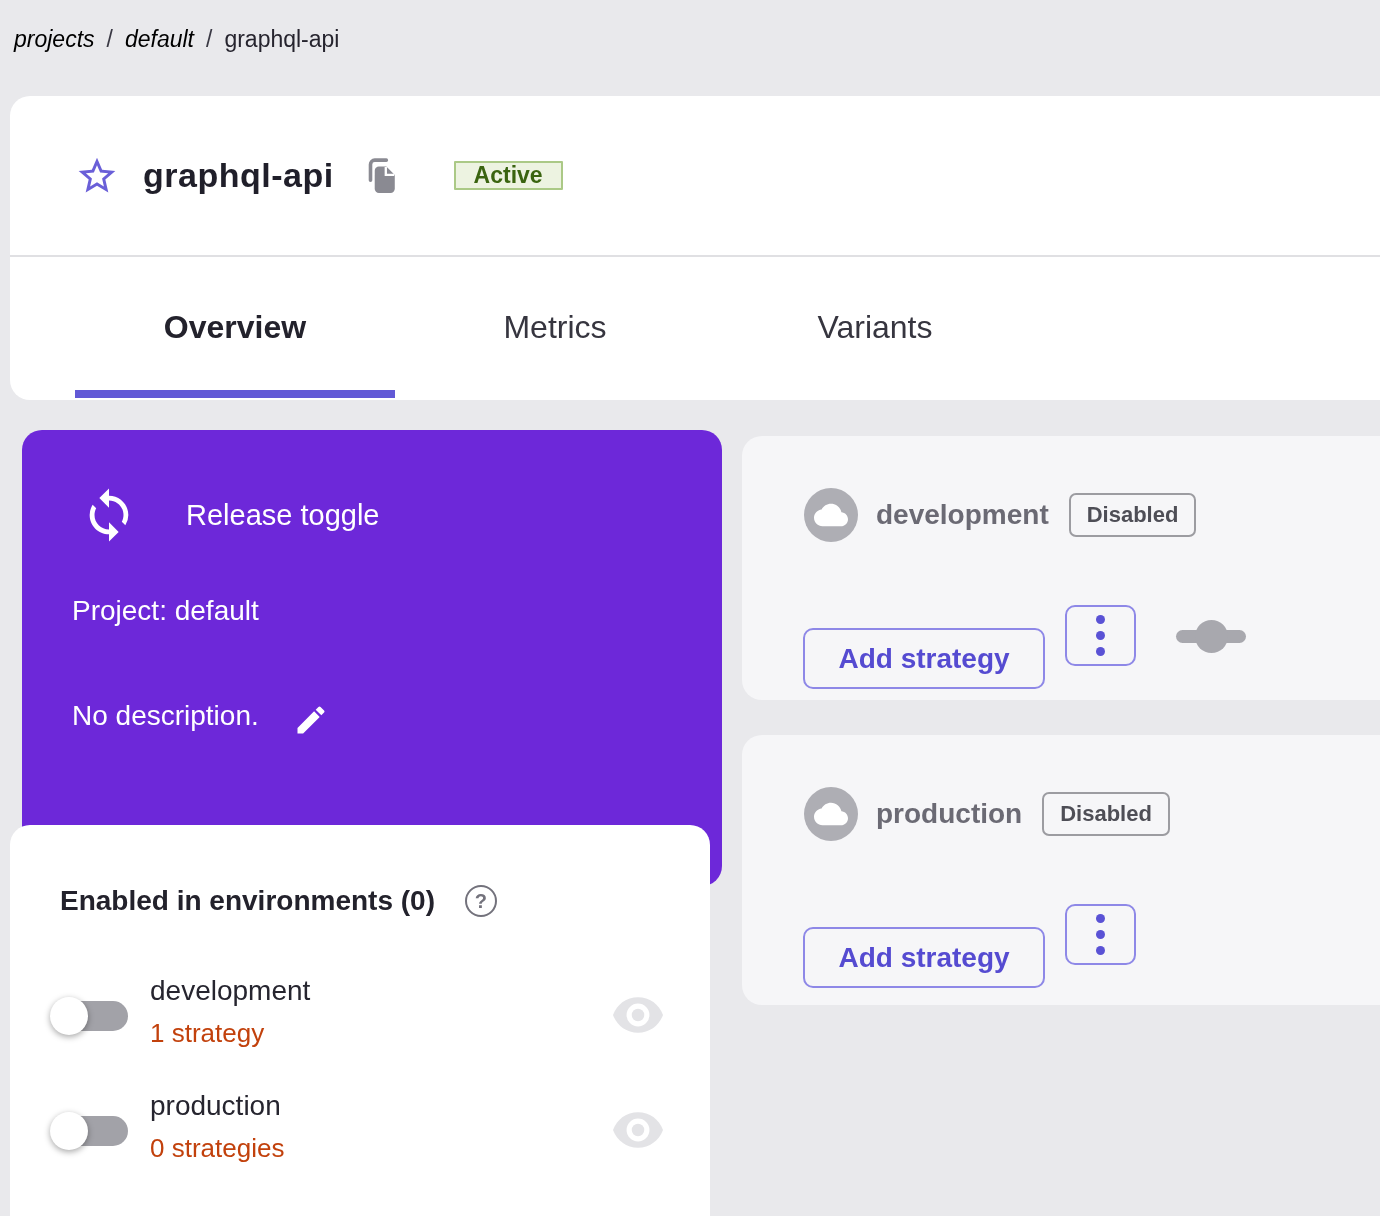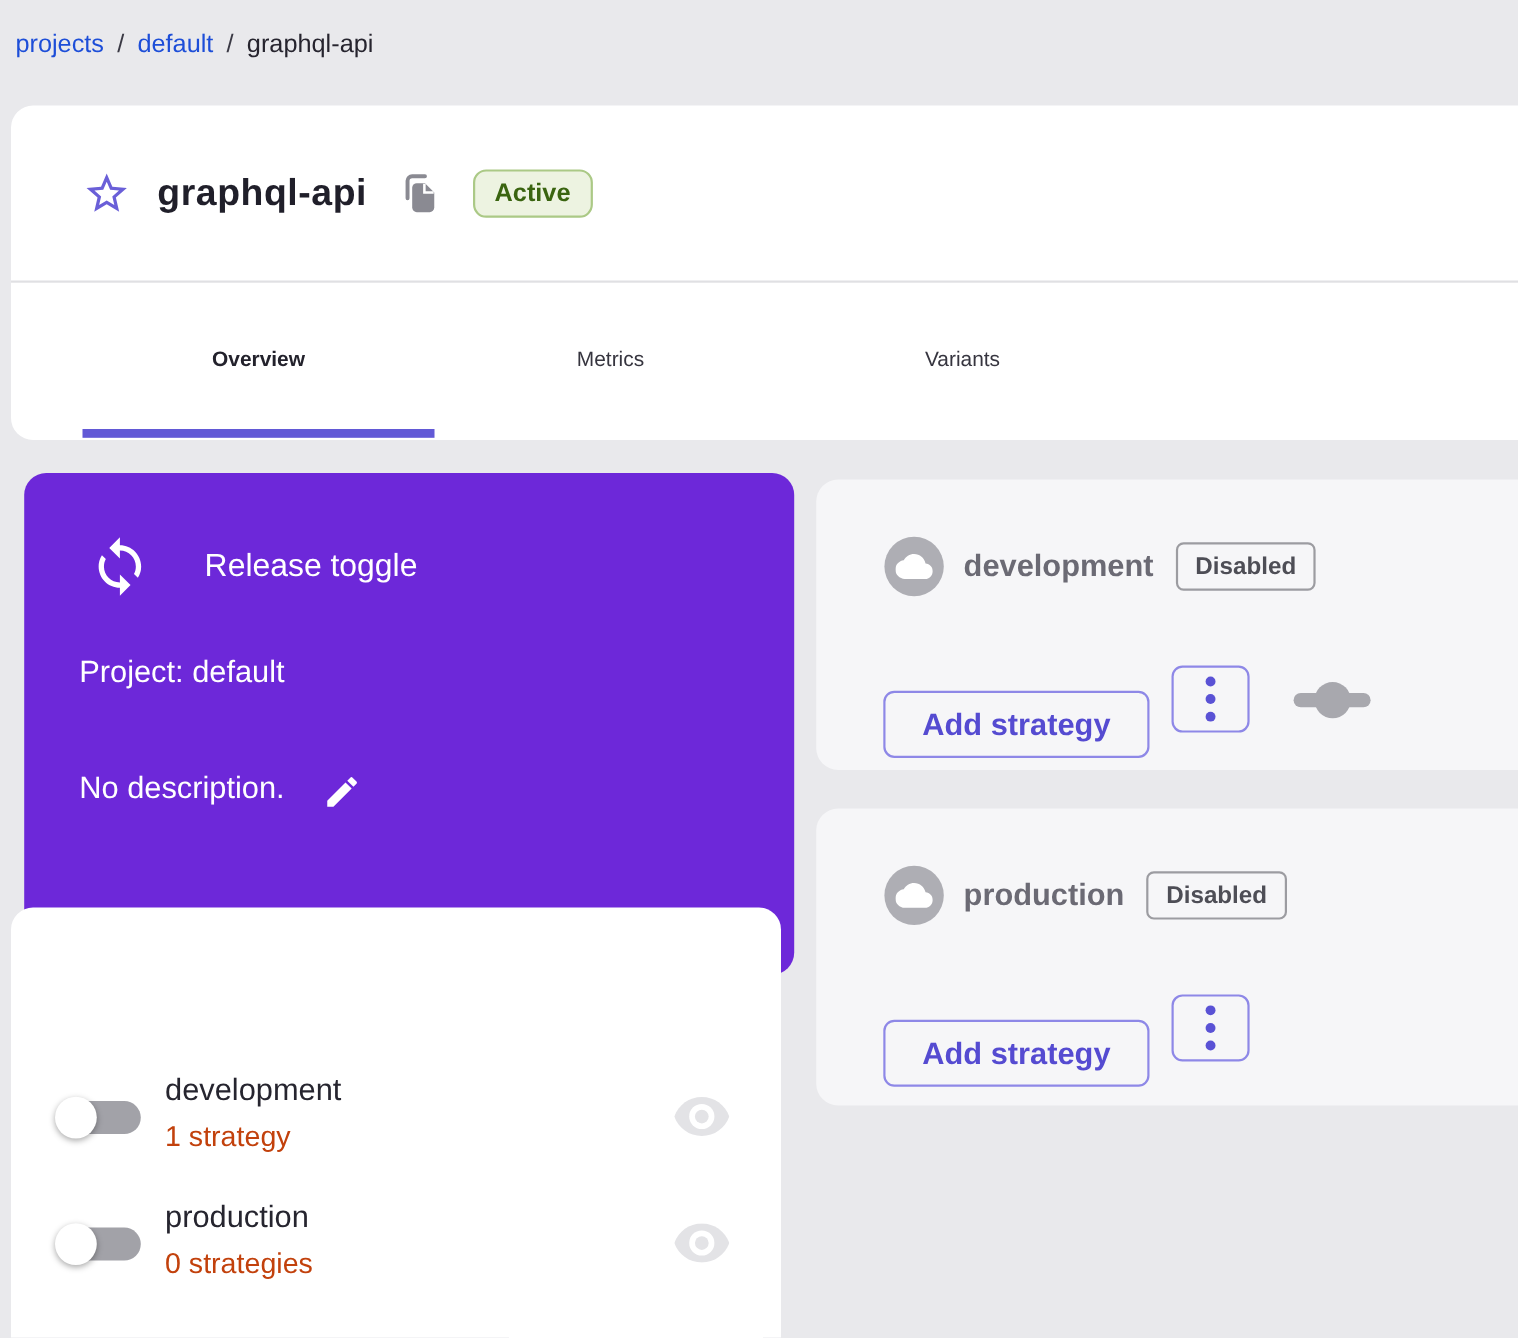--- a/index.html
+++ b/index.html
@@ -2,34 +2,34 @@
 <html><head>
 <meta charset="utf-8">
 <style>
   * { margin:0; padding:0; box-sizing:border-box; }
   html,body { width:1380px; height:1216px; }
   body { font-family:"Liberation Sans", sans-serif; background:#e9e9ec; }
   #app { position:relative; width:1380px; height:1216px; background:#e9e9ec; overflow:hidden; }
 
   
   .breadcrumb { position:absolute; left:14px; top:26px; font-size:23px; color:#33323c; display:flex; align-items:center; gap:12px; }
-  .crumb-link { color:#1d4ed8; cursor:pointer; }
+  .crumb-link { color:#000000; cursor:pointer;font-style:italic; }
   .crumb-sep { color:#3a3944; }
   .crumb-current { color:#26242e; }
 
   
   .header-card { position:absolute; left:10px; top:96px; width:1392px; height:304px; background:#ffffff; border-radius:20px; }
   .title-row { height:161px; display:flex; align-items:center; padding-left:65px; border-bottom:2px solid #e0e0e3; }
   .star-btn { width:44px; height:44px; display:flex; align-items:center; justify-content:center; cursor:pointer; }
   .page-title { margin-left:24px; font-size:34px; font-weight:bold; color:#201f2a; letter-spacing:.5px; }
   .copy-btn { margin-left:28px; width:36px; height:40px; display:flex; align-items:center; justify-content:center; cursor:pointer; }
-  .status-badge { margin-left:32px; height:44px; display:flex; align-items:center; padding:0 18px; background:#edf3e1; border:2px solid #abc986; border-radius:12px; color:#3a6410; font-weight:bold; font-size:23px; }
+  .status-badge { margin-left:56px; height:29px; display:flex; align-items:center; padding:0 18px; background:#edf3e1; border:2px solid #abc986; border-radius:1px; color:#3a6410; font-weight:bold; font-size:23px; }
 
   .tabs-row { position:relative; height:141px; display:flex; padding-left:65px; }
-  .tab { width:320px; display:flex; align-items:center; justify-content:center; font-size:19px; color:#36353f; cursor:pointer; }
+  .tab { width:320px; display:flex; align-items:center; justify-content:center; font-size:32px; color:#36353f; cursor:pointer; }
   .tab.active { font-weight:bold; color:#23222c; }
   .tab-underline { position:absolute; left:65px; bottom:0; width:320px; height:8px; background:#6259d6; }
 
   
   .toggle-card { position:absolute; left:10px; top:430px; width:700px; height:456px; background:#6d28d9; border-radius:20px; color:#ffffff;margin-left:12px; }
   .toggle-card .icon-row { position:absolute; left:58px; top:56px; display:flex; align-items:center; }
   .toggle-type-label { margin-left:48px; font-size:29px; }
   .project-line { position:absolute; left:50px; top:165px; font-size:28px; }
   .desc-line { position:absolute; left:50px; top:270px; font-size:28px; display:flex; }
   .edit-btn { margin-left:32px; width:40px; height:40px; display:flex; align-items:center; justify-content:center; cursor:pointer; }
@@ -160,20 +160,24 @@
       <button class="btn-outline add-strategy">Add strategy</button>
       <button class="btn-outline kebab">
         <i></i>
           <i></i>
           <i></i>
       </button>
     </div>
   </section>
 
   <section class="enabled-card">
+    <div class="enabled-head">
+      <span class="enabled-title">Enabled in environments (0)</span>
+      <span class="help-icon">?</span>
+    </div>
 
     <div class="env-row r1">
       <span class="switch">
         <span class="track"></span>
         <span class="thumb"></span>
       </span>
       <span class="row-name">development</span>
       <span class="row-sub">1 strategy</span>
       <span class="eye">
         <svg width="50" height="36" viewBox="0 0 48 34">

